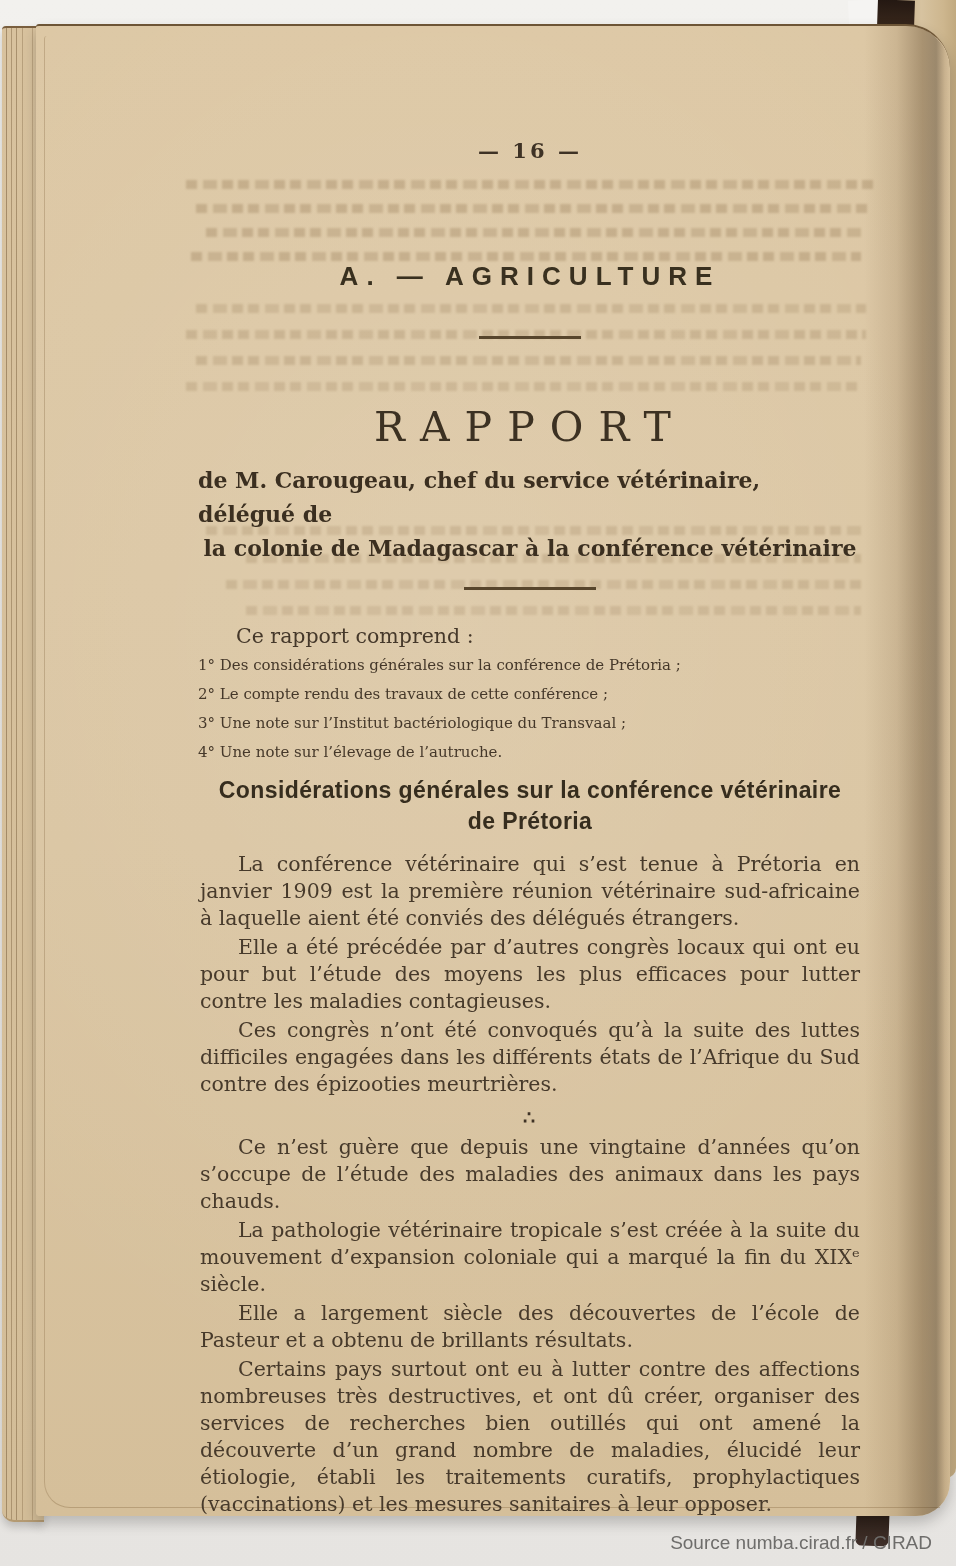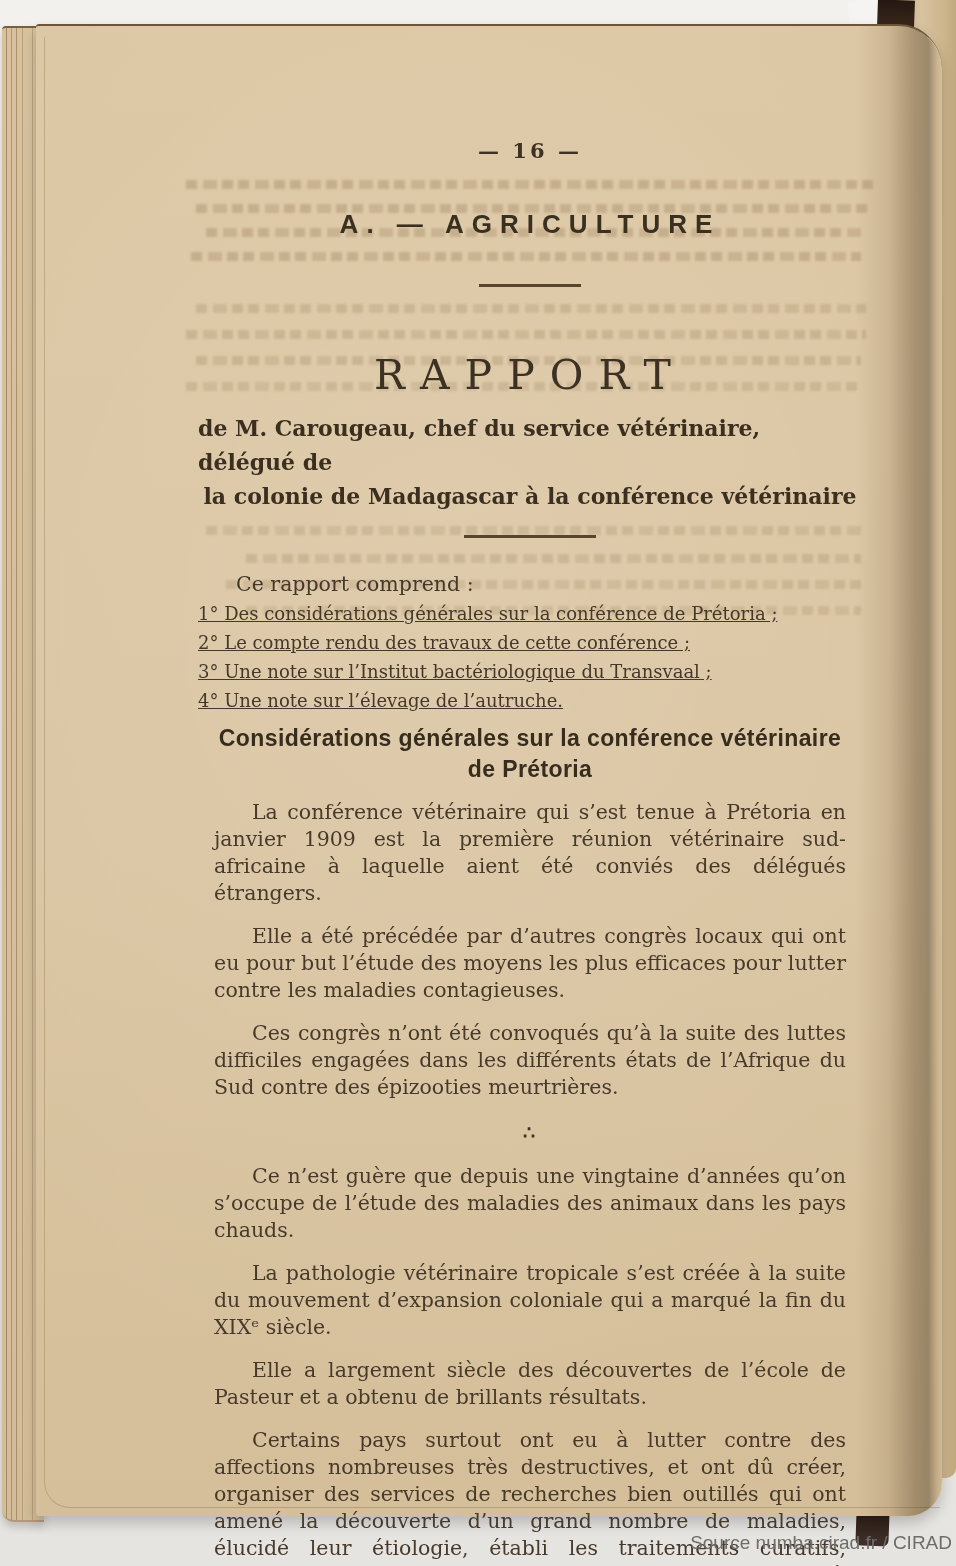--- a/index.html
+++ b/index.html
@@ -32,21 +32,21 @@
     border-radius:4px 0 0 12px;
     border-top:2px solid #7a5f3e;border-bottom:2px solid #b49a72;
     box-shadow:0 5px 9px rgba(0,0,0,.18);}
 
   .page-main{position:absolute;left:36px;top:24px;width:906px;height:1490px;
     background:
       radial-gradient(120% 90% at 45% 40%, rgba(255,255,255,.10), rgba(0,0,0,0) 60%),
       linear-gradient(180deg,#ddc8a5 0%,#dac5a2 55%,#d5bf9a 100%);
     border-top:2px solid #6d5536;
     border-radius:3px 44px 34px 4px;
-    box-shadow:0 7px 14px rgba(0,0,0,.20);}
+    box-shadow:0 7px 14px rgba(0,0,0,.20);padding-left:8px;}
   .gutter-shade{position:absolute;right:0;top:0;bottom:0;width:86px;
     border-radius:3px 44px 34px 4px;
     background:linear-gradient(90deg,
       rgba(0,0,0,0) 0%, rgba(124,96,60,.18) 38%, rgba(96,72,42,.42) 68%,
       rgba(58,42,24,.40) 84%, rgba(150,122,86,.28) 94%, rgba(190,162,120,.22) 100%);}
   .page-edge-inner{position:absolute;left:8px;right:auto;top:10px;bottom:8px;width:895px;
     border-left:1px solid rgba(140,112,74,.35);
     border-bottom:1px solid rgba(140,112,74,.40);
     border-radius:3px 0 0 26px;pointer-events:none;}
 
@@ -54,44 +54,44 @@
   .bleed{position:absolute;height:9px;filter:blur(1.3px);opacity:.5;
     background:repeating-linear-gradient(90deg,
       rgba(134,105,68,.55) 0 11px, rgba(134,105,68,0) 11px 17px,
       rgba(134,105,68,.45) 17px 31px, rgba(134,105,68,0) 31px 36px,
       rgba(134,105,68,.55) 36px 47px, rgba(134,105,68,0) 47px 52px);}
 
   
   .content{position:absolute;left:162px;top:0;width:664px;z-index:3;color:#45382a;}
   .pageno{padding-top:112px;text-align:center;font-size:21px;font-weight:bold;
     letter-spacing:3px;line-height:26px;color:#3e3225;}
-  .section-heading{margin-top:44px;text-align:center;
+  .section-heading{margin-top:96px;text-align:center;
     font-family:"Liberation Sans", sans-serif;font-weight:bold;
     font-size:26px;line-height:32px;letter-spacing:8px;color:#39301f;}
   .rule{height:3px;background:#57452c;margin:0 auto;}
   .rule-1{width:102px;margin-top:44px;}
   .rule-2{width:132px;margin-top:22px;}
   .report-title{margin-top:62px;text-align:center;font-size:41px;line-height:52px;
     letter-spacing:15px;color:#3c3122;}
   .subtitle{margin-top:10px;font-weight:bold;font-size:22px;line-height:34px;color:#3b2f20;}
   .subtitle .l1{text-align:left;}
   .subtitle .l2,.subtitle .l3{text-align:center;}
   .toc-intro{margin-top:32px;font-size:20.5px;line-height:29px;text-indent:38px;}
-  .toc-item{font-size:18px;line-height:29px;text-decoration:underline;}
+  .toc-item{font-size:15px;line-height:29px;}
   .subsection-heading{margin-top:8px;text-align:center;
     font-family:"Liberation Sans", sans-serif;font-weight:bold;
     font-size:23px;line-height:31px;letter-spacing:.4px;color:#362d1e;}
-  .body-par{margin:16px;font-size:20.5px;line-height:27px;text-align:justify;
+  .body-par{margin:2px;font-size:20.5px;line-height:27px;text-align:justify;
     text-indent:38px;color:#473a2b;}
   .first-par{margin-top:14px;}
   .asterism{text-align:center;font-size:19px;line-height:30px;margin:4px 0 2px 0;
     letter-spacing:2px;color:#3e3225;font-weight:bold;}
 
   
-  .watermark{position:absolute;right:4px;top:1532px;z-index:5;
+  .watermark{position:absolute;right:24px;top:1532px;z-index:5;
     font-family:"Liberation Sans", sans-serif;font-size:19px;color:#6e6d6b;}
 </style>
 </head>
 <body>
 
 <div class="scene">
 
   <div class="under-right-page"></div>
   <div class="white-notch"></div>
   <div class="spine-fragment-top"></div>

